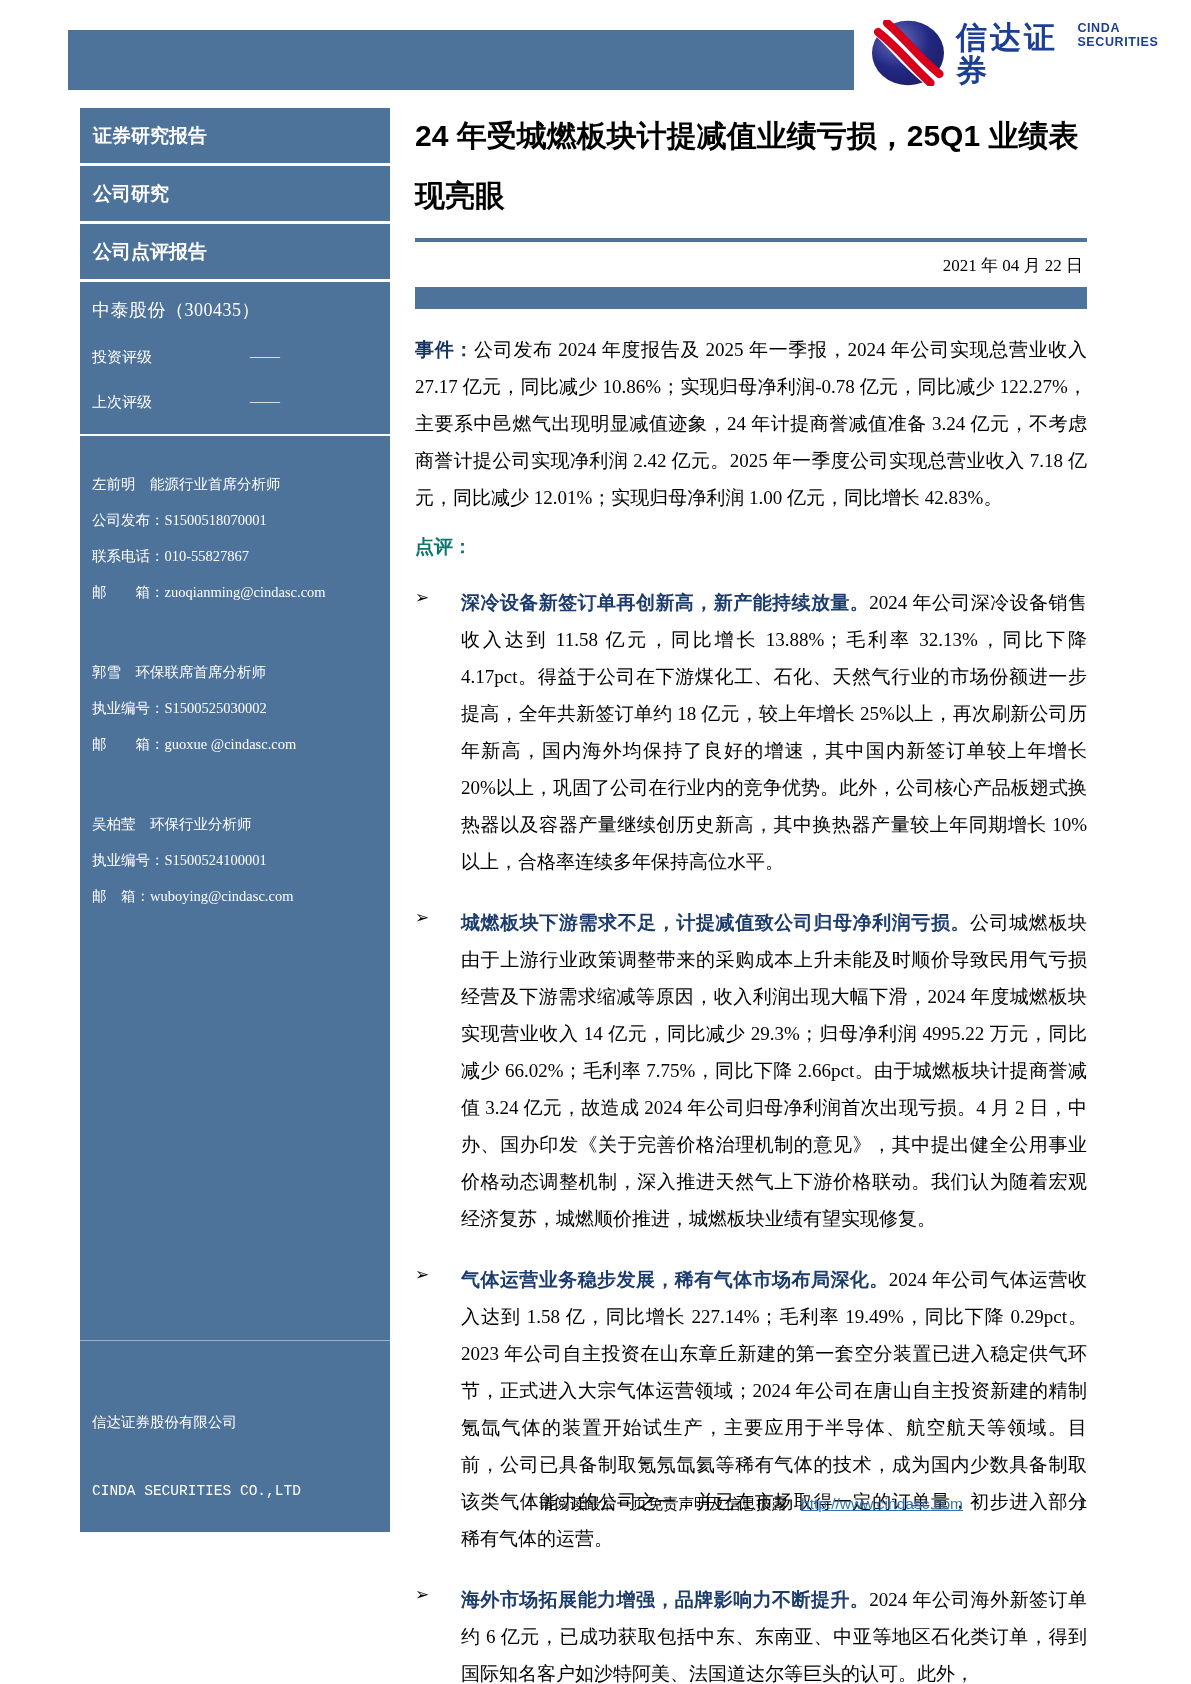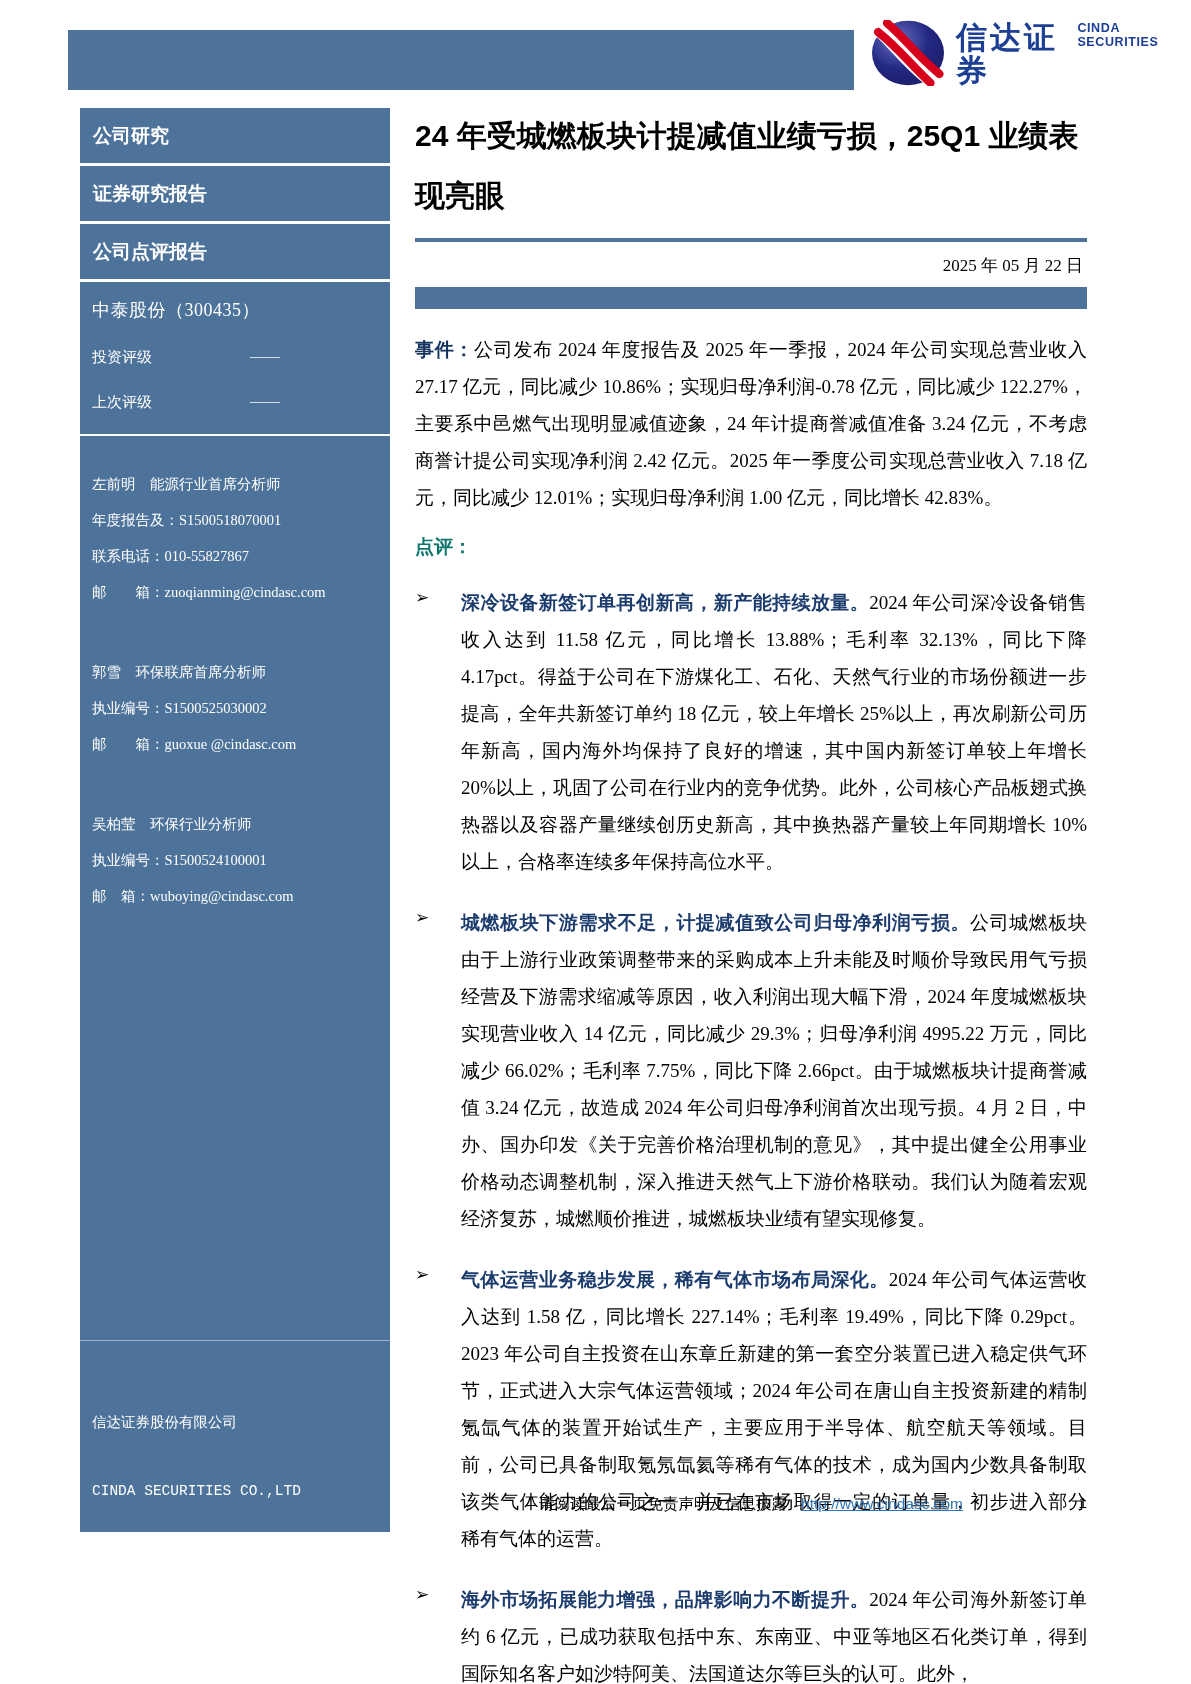--- a/index.html
+++ b/index.html
@@ -84,24 +84,24 @@
       </svg>
     </span>
     <span class="logo-text">
       <span class="logo-cn">信达证券</span>
       <span class="logo-en">CINDA SECURITIES</span>
     </span>
   </div>
 
   <div class="sidebar">
     <div class="side-box">
-      <span>公司研究</span>
+      <span>证券研究报告</span>
     </div>
     <div class="side-box">
-      <span>证券研究报告</span>
+      <span>公司研究</span>
     </div>
     <div class="side-box">
       <span>公司点评报告</span>
     </div>
 
     <div class="side-main">
       <div class="stock-name">中泰股份（300435）</div>
 
       <div class="rating-row">
         <span class="rating-label">投资评级</span>
@@ -109,21 +109,21 @@
       </div>
       <div class="rating-row">
         <span class="rating-label">上次评级</span>
         <span>——</span>
       </div>
 
       <div class="white-sep"></div>
 
       <div class="analyst">
         <div>左前明　能源行业首席分析师</div>
-        <div>年度报告及：S1500518070001</div>
+        <div>公司发布：S1500518070001</div>
         <div>联系电话：010-55827867</div>
         <div>邮　　箱：zuoqianming@cindasc.com</div>
       </div>
 
       <div class="analyst" style="margin-top:44px;">
         <div>郭雪　环保联席首席分析师</div>
         <div>执业编号：S1500525030002</div>
         <div>邮　　箱：guoxue @cindasc.com</div>
       </div>
 
@@ -139,21 +139,21 @@
         <div>信达证券股份有限公司</div>
         <div class="company-en">CINDA SECURITIES CO.,LTD</div>
         <div>邮编：100031</div>
       </div>
     </div>
   </div>
 
   <div class="main">
     <div class="title">24 年受城燃板块计提减值业绩亏损，25Q1 业绩表现亮眼</div>
     <div class="rule"></div>
-    <div class="date-line">2025 年 05 月 22 日</div>
+    <div class="date-line">2021 年 04 月 22 日</div>
     <div class="date-bar"></div>
 
     <div class="event">
       <span class="event-label">事件：</span><span>公司发布 2024 年度报告及 2025 年一季报，2024 年公司实现总营业收入 27.17 亿元，同比减少 10.86%；实现归母净利润-0.78 亿元，同比减少 122.27%，主要系中邑燃气出现明显减值迹象，24 年计提商誉减值准备 3.24 亿元，不考虑商誉计提公司实现净利润 2.42 亿元。2025 年一季度公司实现总营业收入 7.18 亿元，同比减少 12.01%；实现归母净利润 1.00 亿元，同比增长 42.83%。</span>
     </div>
 
     <div class="comment-label">点评：</div>
 
     <div class="bullet">
       <div class="bullet-marker">➢</div>

